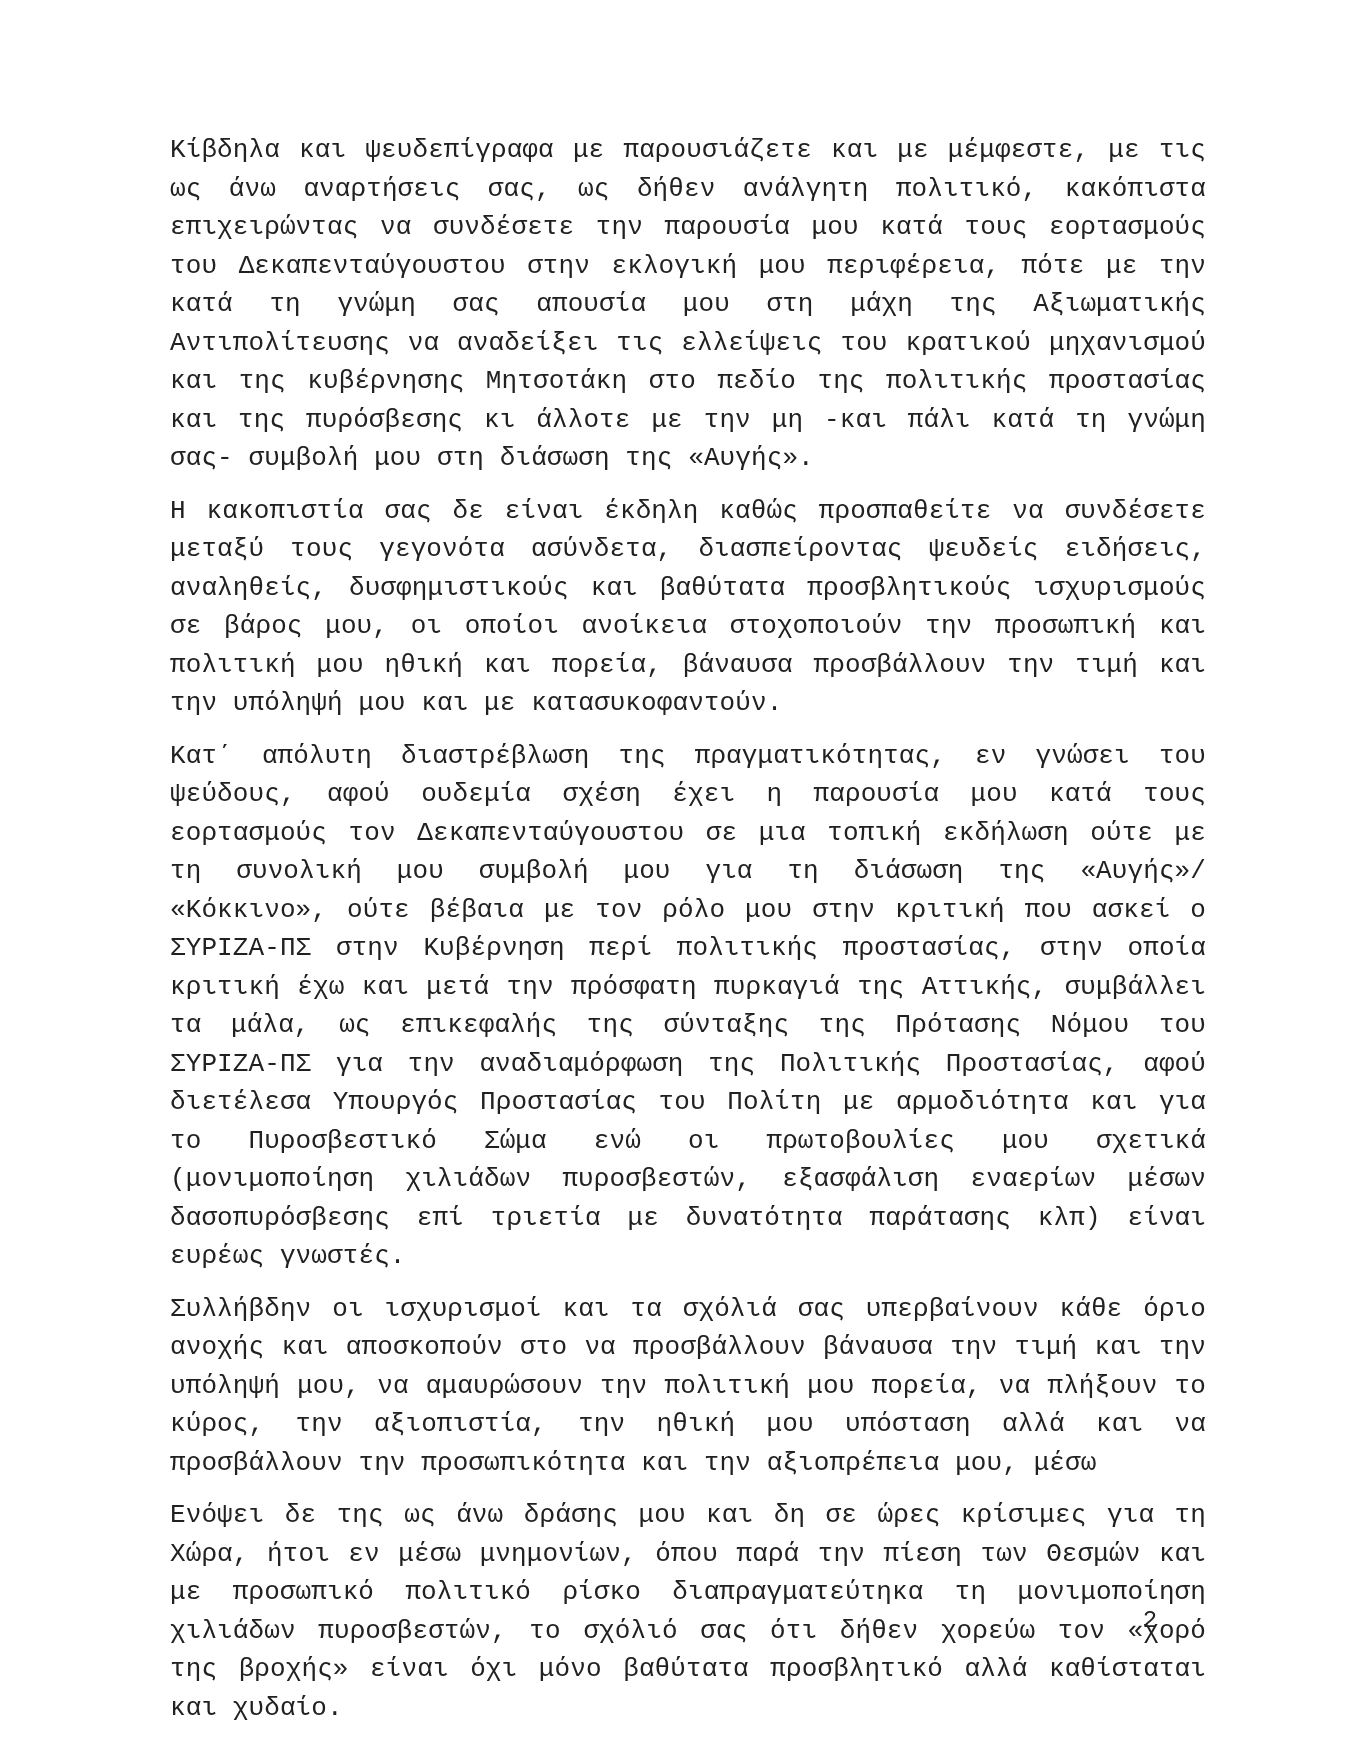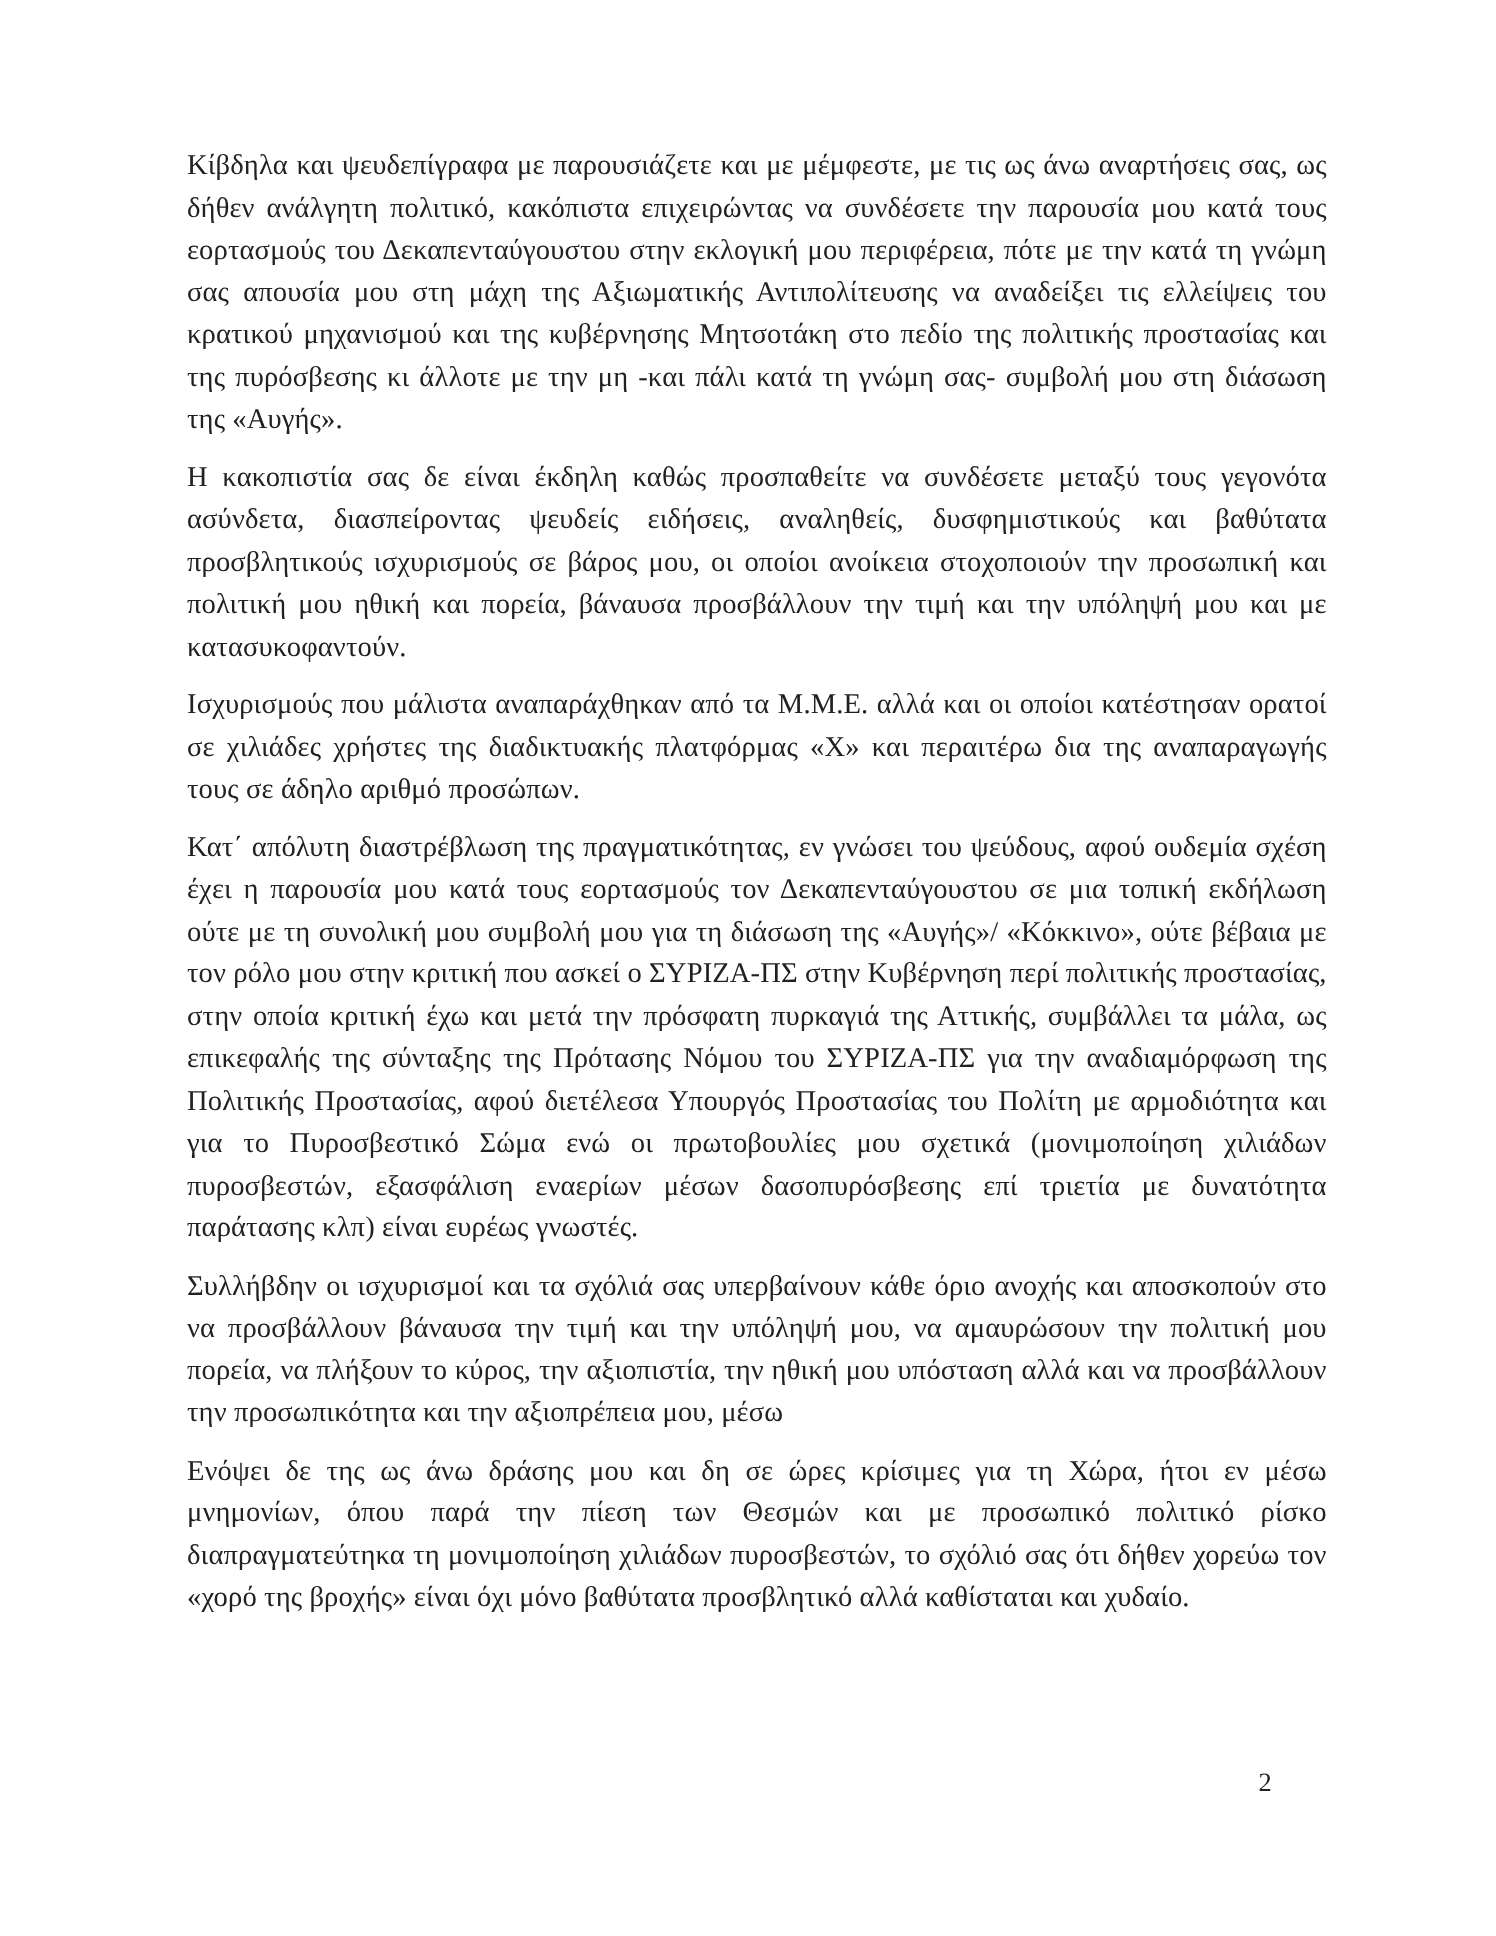--- a/index.html
+++ b/index.html
@@ -5,21 +5,21 @@
   html, body {
     margin: 0;
     padding: 0;
     background: #ffffff;
   }
   .page {
     position: relative;
     width: 1360px;
     height: 1760px;
     background: #ffffff;
-    font-family: Liberation Serif, serif;
+    font-family: Liberation Mono, monospace;
     color: #212121;
     overflow: hidden;
   }
   .content {
     position: absolute;
     left: 170px;
     top: 131px;
     width: 1036px;
   }
   .content p {
@@ -42,19 +42,18 @@
     color: #212121;
   }
 </style>
 </head>
 <body>
 
 <div class="page">
   <div class="content">
     <p>Κίβδηλα και ψευδεπίγραφα με παρουσιάζετε και με μέμφεστε, με τις ως άνω αναρτήσεις σας, ως δήθεν ανάλγητη πολιτικό, κακόπιστα επιχειρώντας να συνδέσετε την παρουσία μου κατά τους εορτασμούς του Δεκαπενταύγουστου στην εκλογική μου περιφέρεια, πότε με την κατά τη γνώμη σας απουσία μου στη μάχη της Αξιωματικής Αντιπολίτευσης να αναδείξει τις ελλείψεις του κρατικού μηχανισμού και της κυβέρνησης Μητσοτάκη στο πεδίο της πολιτικής προστασίας και της πυρόσβεσης κι άλλοτε με την μη -και πάλι κατά τη γνώμη σας- συμβολή μου στη διάσωση της «Αυγής».</p>
     <p>Η κακοπιστία σας δε είναι έκδηλη καθώς προσπαθείτε να συνδέσετε μεταξύ τους γεγονότα ασύνδετα, διασπείροντας ψευδείς ειδήσεις, αναληθείς, δυσφημιστικούς και βαθύτατα προσβλητικούς ισχυρισμούς σε βάρος μου, οι οποίοι ανοίκεια στοχοποιούν την προσωπική και πολιτική μου ηθική και πορεία, βάναυσα προσβάλλουν την τιμή και την υπόληψή μου και με κατασυκοφαντούν.</p>
-    <p>Ισχυρισμούς που μάλιστα αναπαράχθηκαν από τα Μ.Μ.Ε. αλλά και οι οποίοι κατέστησαν ορατοί σε χιλιάδες χρήστες της διαδικτυακής πλατφόρμας «Χ» και περαιτέρω δια της αναπαραγωγής τους σε άδηλο αριθμό προσώπων.</p>
     <p>Κατ΄ απόλυτη διαστρέβλωση της πραγματικότητας, εν γνώσει του ψεύδους, αφού ουδεμία σχέση έχει η παρουσία μου κατά τους εορτασμούς τον Δεκαπενταύγουστου σε μια τοπική εκδήλωση ούτε με τη συνολική μου συμβολή μου για τη διάσωση της «Αυγής»/ «Κόκκινο», ούτε βέβαια με τον ρόλο μου στην κριτική που ασκεί ο ΣΥΡΙΖΑ-ΠΣ στην Κυβέρνηση περί πολιτικής προστασίας, στην οποία κριτική έχω και μετά την πρόσφατη πυρκαγιά της Αττικής, συμβάλλει τα μάλα, ως επικεφαλής της σύνταξης της Πρότασης Νόμου του ΣΥΡΙΖΑ-ΠΣ για την αναδιαμόρφωση της Πολιτικής Προστασίας, αφού διετέλεσα Υπουργός Προστασίας του Πολίτη με αρμοδιότητα και για το Πυροσβεστικό Σώμα ενώ οι πρωτοβουλίες μου σχετικά (μονιμοποίηση χιλιάδων πυροσβεστών, εξασφάλιση εναερίων μέσων δασοπυρόσβεσης επί τριετία με δυνατότητα παράτασης κλπ) είναι ευρέως γνωστές.</p>
     <p>Συλλήβδην οι ισχυρισμοί και τα σχόλιά σας υπερβαίνουν κάθε όριο ανοχής και αποσκοπούν στο να προσβάλλουν βάναυσα την τιμή και την υπόληψή μου, να αμαυρώσουν την πολιτική μου πορεία, να πλήξουν το κύρος, την αξιοπιστία, την ηθική μου υπόσταση αλλά και να προσβάλλουν την προσωπικότητα και την αξιοπρέπεια μου, μέσω</p>
     <p>Ενόψει δε της ως άνω δράσης μου και δη σε ώρες κρίσιμες για τη Χώρα, ήτοι εν μέσω μνημονίων, όπου παρά την πίεση των Θεσμών και με προσωπικό πολιτικό ρίσκο διαπραγματεύτηκα τη μονιμοποίηση χιλιάδων πυροσβεστών, το σχόλιό σας ότι δήθεν χορεύω τον «χορό της βροχής» είναι όχι μόνο βαθύτατα προσβλητικό αλλά καθίσταται και χυδαίο.</p>
   </div>
   <div class="page-number">2</div>
 </div>
 
 </body></html>

